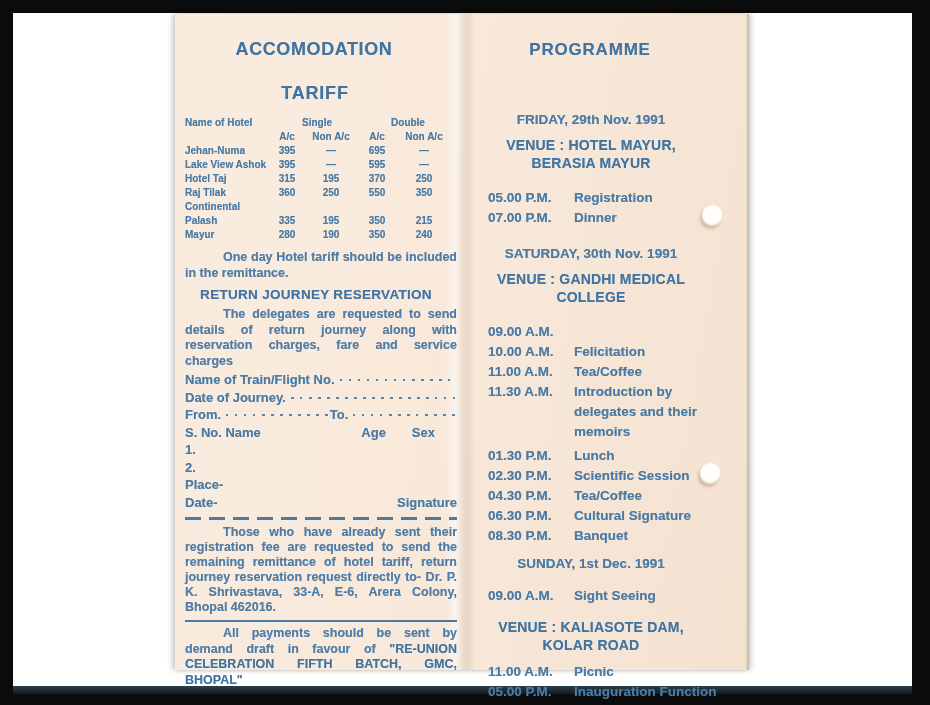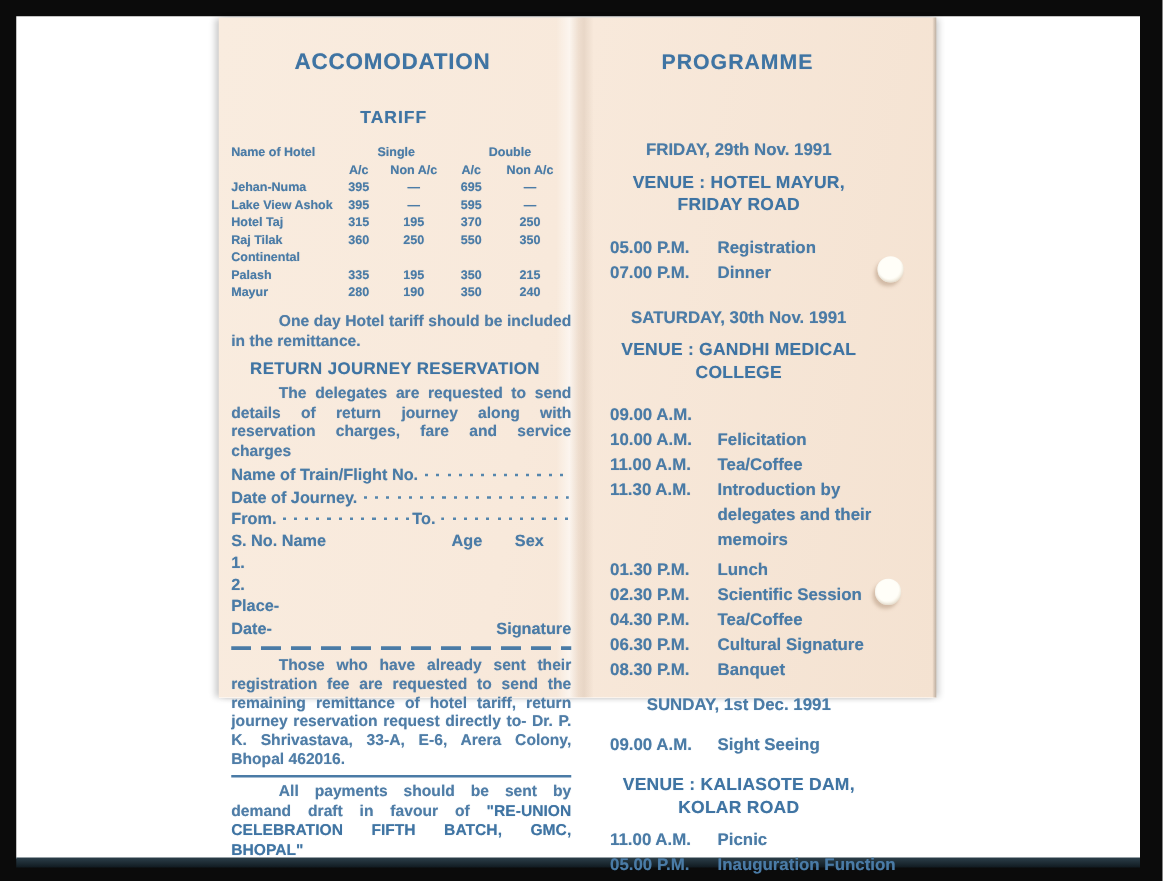--- a/index.html
+++ b/index.html
@@ -10,21 +10,21 @@
   }
   .scan-bg{
     position:absolute;left:13px;top:13px;width:899px;height:674px;
     background:#ffffff;
   }
   .bottom-tint{
     position:absolute;left:13px;top:686px;width:899px;height:8px;
     background:linear-gradient(180deg,#2c3f4a,#101a20);
   }
   .paper{
-    position:absolute;left:175px;top:14px;width:574px;height:544px;
+    position:absolute;left:175px;top:14px;width:574px;height:656px;
     background:linear-gradient(100deg,#f9ecdf 0%,#f8e9db 45%,#f4e2d1 100%);
     box-shadow:-3px 0 5px rgba(0,0,0,0.20), 3px 0 5px rgba(0,0,0,0.16);
   }
   .fold{
     position:absolute;left:270px;top:0;width:30px;height:100%;
     background:linear-gradient(90deg,rgba(255,255,255,0) 0%,rgba(255,255,255,0.55) 35%,rgba(151,120,96,0.10) 60%,rgba(151,120,96,0.16) 74%,rgba(255,255,255,0) 100%);
   }
   .paper-edge-right{
     position:absolute;right:0;top:0;width:3px;height:100%;
     background:linear-gradient(90deg,rgba(151,120,96,0.05),rgba(120,110,100,0.45));
@@ -40,21 +40,21 @@
   .col{position:absolute;color:#4a7ba6;text-shadow:0 0 0.6px rgba(74,123,166,0.55);}
   .col-left{left:10px;top:24px;width:272px;}
   .col-right{left:291px;top:26px;width:268px;}
 
   
   .acc-title{
     font-size:18px;font-weight:700;letter-spacing:0.6px;text-align:center;
     padding-right:14px;margin:0 0 24px 0;color:#3f74a3;line-height:22px;
   }
   .tariff-heading{
-    font-size:14px;font-weight:700;letter-spacing:0.8px;text-align:center;
+    font-size:18px;font-weight:700;letter-spacing:0.8px;text-align:center;
     padding-right:12px;margin:0 0 14px 0;color:#3f74a3;line-height:18px;
   }
   .trow{display:flex;font-size:10px;font-weight:700;line-height:14px;white-space:nowrap;}
   .c-name{width:88px;text-align:left;}
   .cv1{width:28px;text-align:center;}
   .cv2{width:60px;text-align:center;}
   .cv3{width:32px;text-align:center;}
   .cv4{width:62px;text-align:center;}
   .grp-single{width:88px;text-align:center;}
   .grp-double{width:94px;text-align:center;}
@@ -240,21 +240,21 @@
 
     <p class="para payments" style="margin-top:0;"><span>All payments should be sent by demand draft in favour of </span><span class="quote">"RE-UNION CELEBRATION FIFTH BATCH, GMC, BHOPAL"</span></p>
   </div>
 
   <div class="col col-right">
     <div class="prog-title">PROGRAMME</div>
 
     <div class="date-line">FRIDAY, 29th Nov. 1991</div>
     <div class="venue venue-2l">
       <div>VENUE : HOTEL MAYUR,</div>
-      <div>FRIDAY ROAD</div>
+      <div>BERASIA MAYUR</div>
     </div>
     <div class="sched">
       <div class="item">
         <span class="time">05.00 P.M.</span>
         <span class="activity">Registration</span>
       </div>
       <div class="item">
         <span class="time">07.00 P.M.</span>
         <span class="activity">Dinner</span>
       </div>

